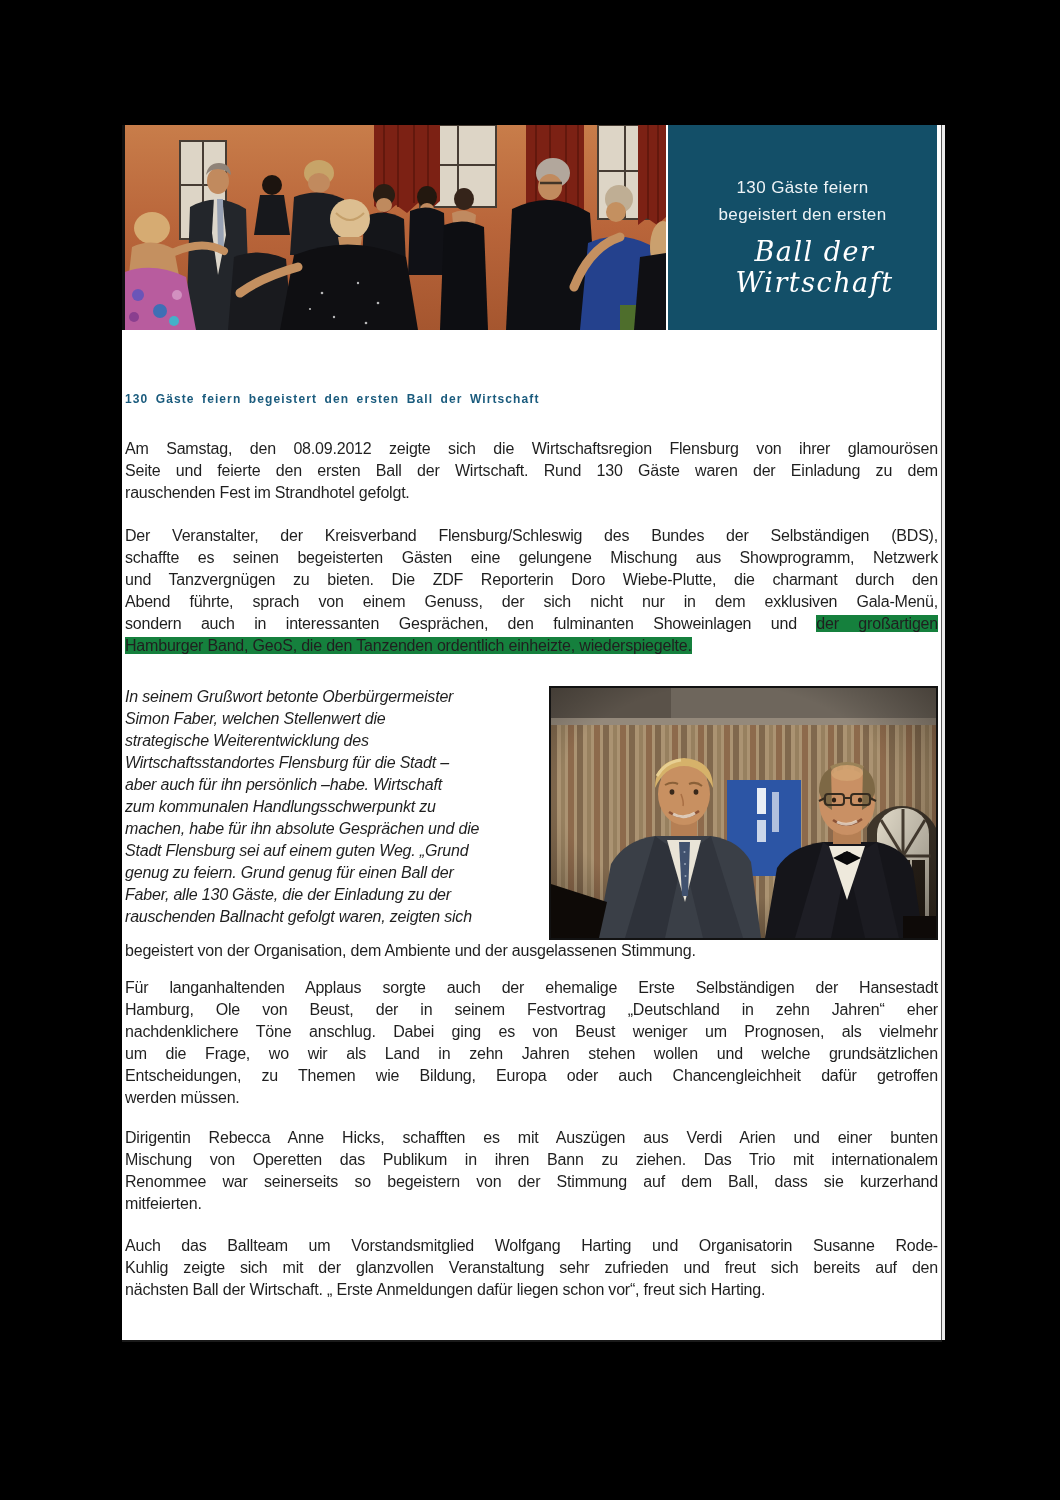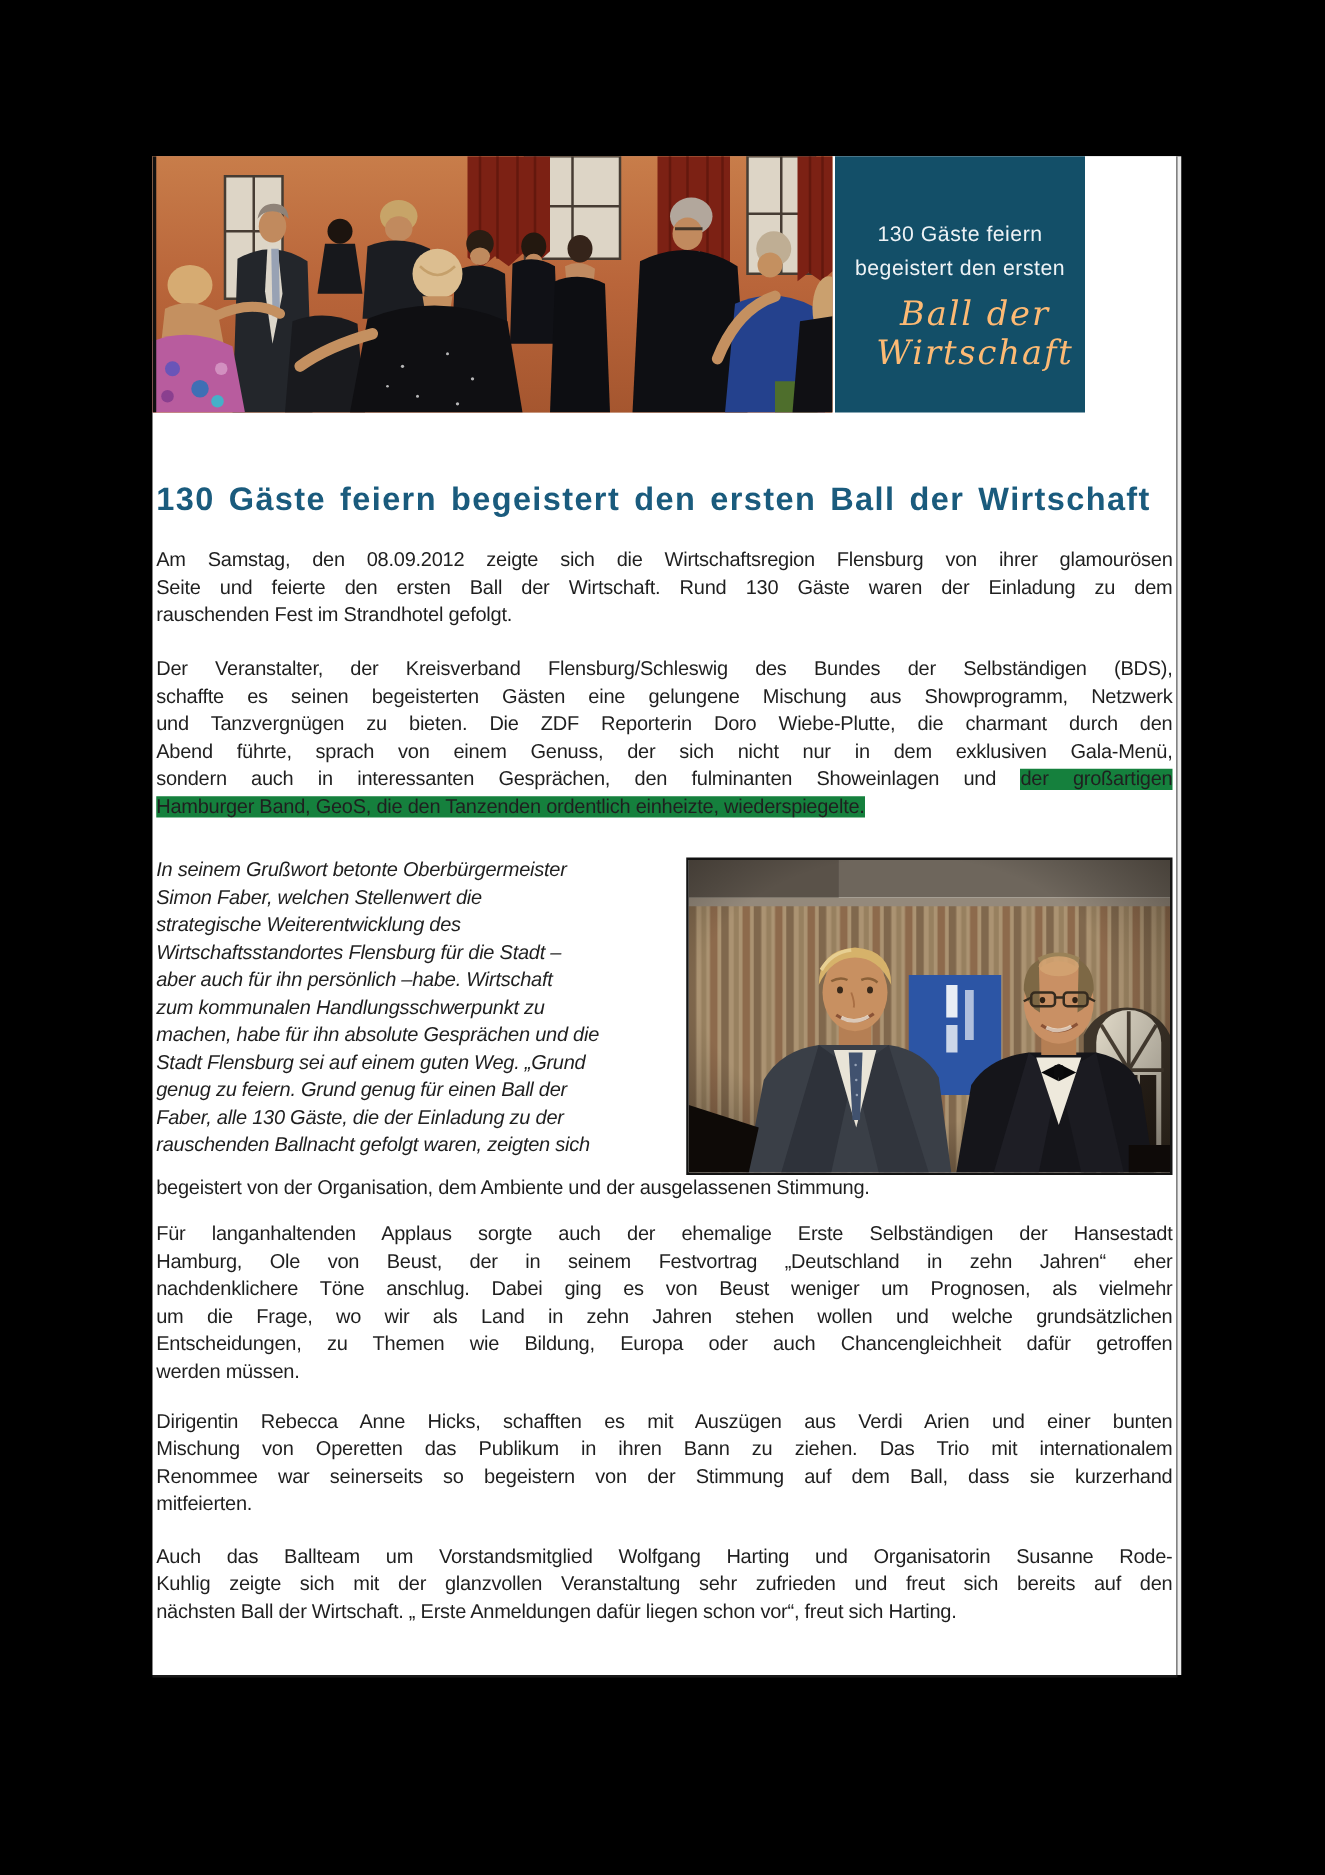--- a/index.html
+++ b/index.html
@@ -1,31 +1,31 @@
 <!DOCTYPE html>
 <html><head>
 <meta charset="utf-8">
 <style>
   html,body{margin:0;padding:0;background:#000;}
   .canvas{position:relative;width:1060px;height:1500px;background:#000;overflow:hidden;
           font-family:"Liberation Sans","DejaVu Sans",sans-serif;}
   .page{position:absolute;left:122px;top:125px;width:819px;height:1215px;background:#fff;
         border-right:1px solid #5a5a5a;box-shadow:3px 0 0 #ededed,0 2px 0 #1a1a1a;}
   
-  .banner{display:flex;width:746px;height:205px;}
+  .banner{display:flex;width:815px;height:205px;}
   .banner-photo{width:544px;height:205px;background:#a85a30;}
   .banner-photo svg{display:block;}
   .banner-box{margin-left:2px;width:269px;height:205px;background:#134f68;color:#eef3f6;
               box-sizing:border-box;padding-top:49px;text-align:center;}
   .bb-line{font-size:17px;line-height:27px;letter-spacing:.4px;}
   .bb-script{margin-top:8px;font-family:"DejaVu Serif","Liberation Serif",serif;font-style:italic;
-             font-size:27px;color:#fdba74;letter-spacing:1.5px;padding-left:24px;}
+             font-size:27px;color:#ffffff;letter-spacing:1.5px;padding-left:24px;}
   
   .content{margin-left:3px;width:813px;}
-  .title{margin:58px 0 0;font-size:26px;line-height:23px;color:#1a5b7d;font-weight:bold;
+  .title{margin:58px 0 0;font-size:12px;line-height:23px;color:#1a5b7d;font-weight:bold;
          letter-spacing:1.1px;word-spacing:3px;}
   .ln{font-size:16px;line-height:22px;color:#1f1f1f;letter-spacing:-0.2px;}
   .jl{text-align:justify;text-align-last:justify;-moz-text-align-last:justify;}
   .ll{text-align-last:left;-moz-text-align-last:left;}
   .hl{background:#15803d;}
   .p1{margin-top:27px}.p2{margin-top:21px}.p3row{margin-top:29px;display:flex;font-style:italic;}
   .p4{margin-top:15px}.p5{margin-top:18px}.p6{margin-top:20px}
   .p3col{flex:1 1 auto;padding-right:6px;}
   .photo2{flex:0 0 auto;width:389px;height:254px;}
   .photo2 svg{display:block;border:2px solid #121212;}

